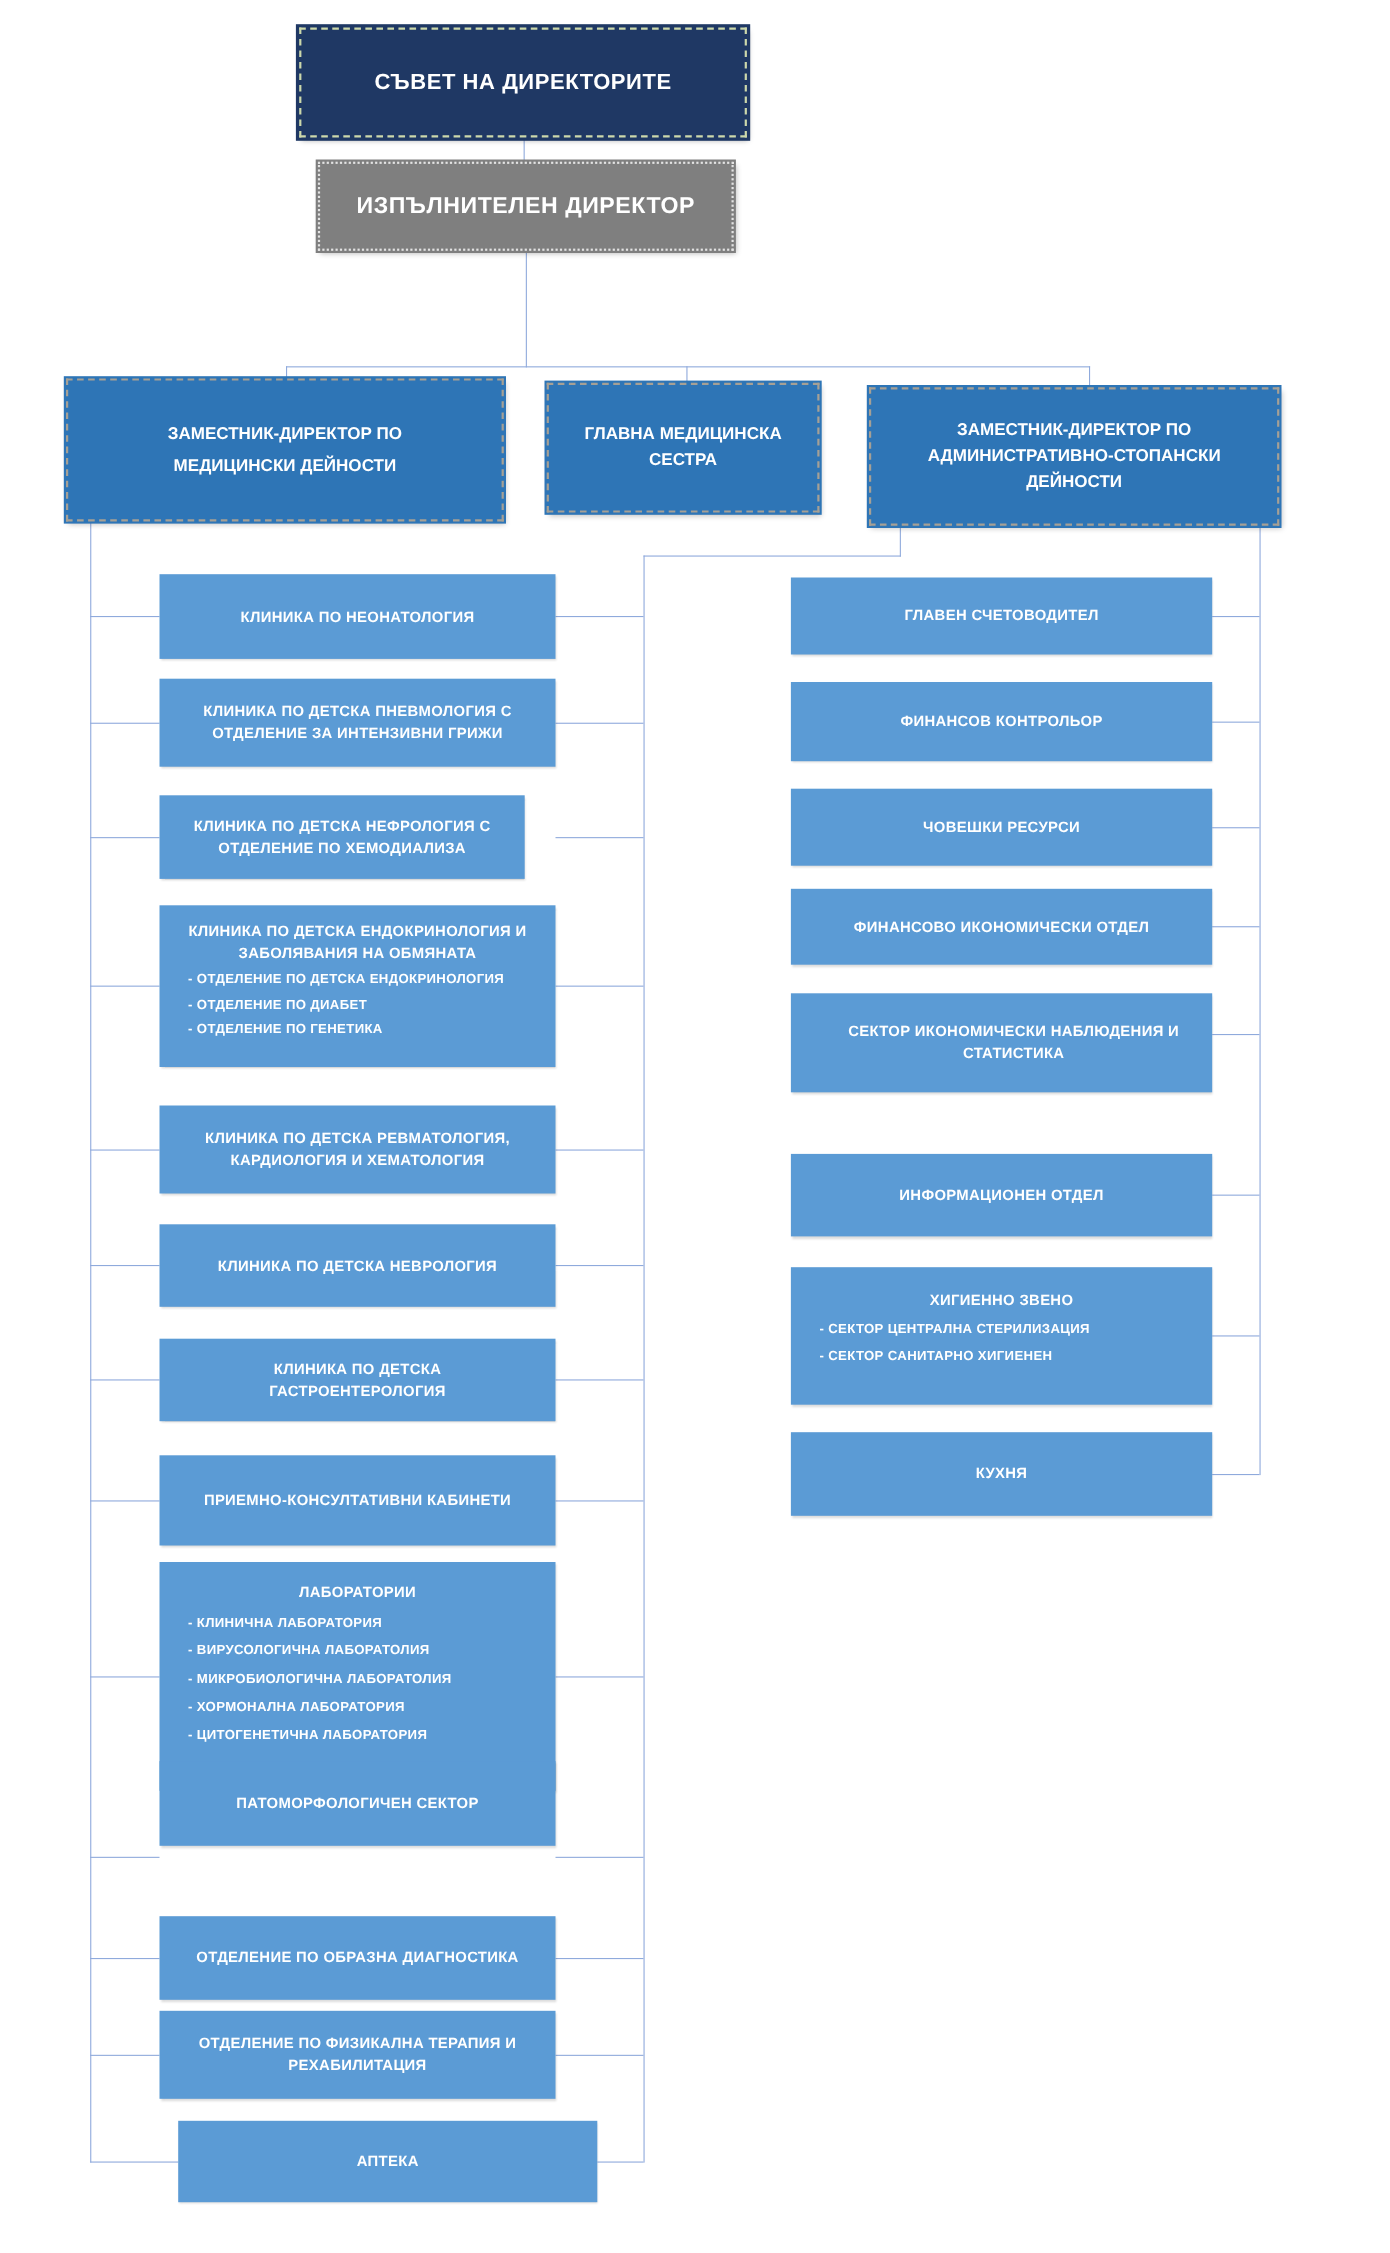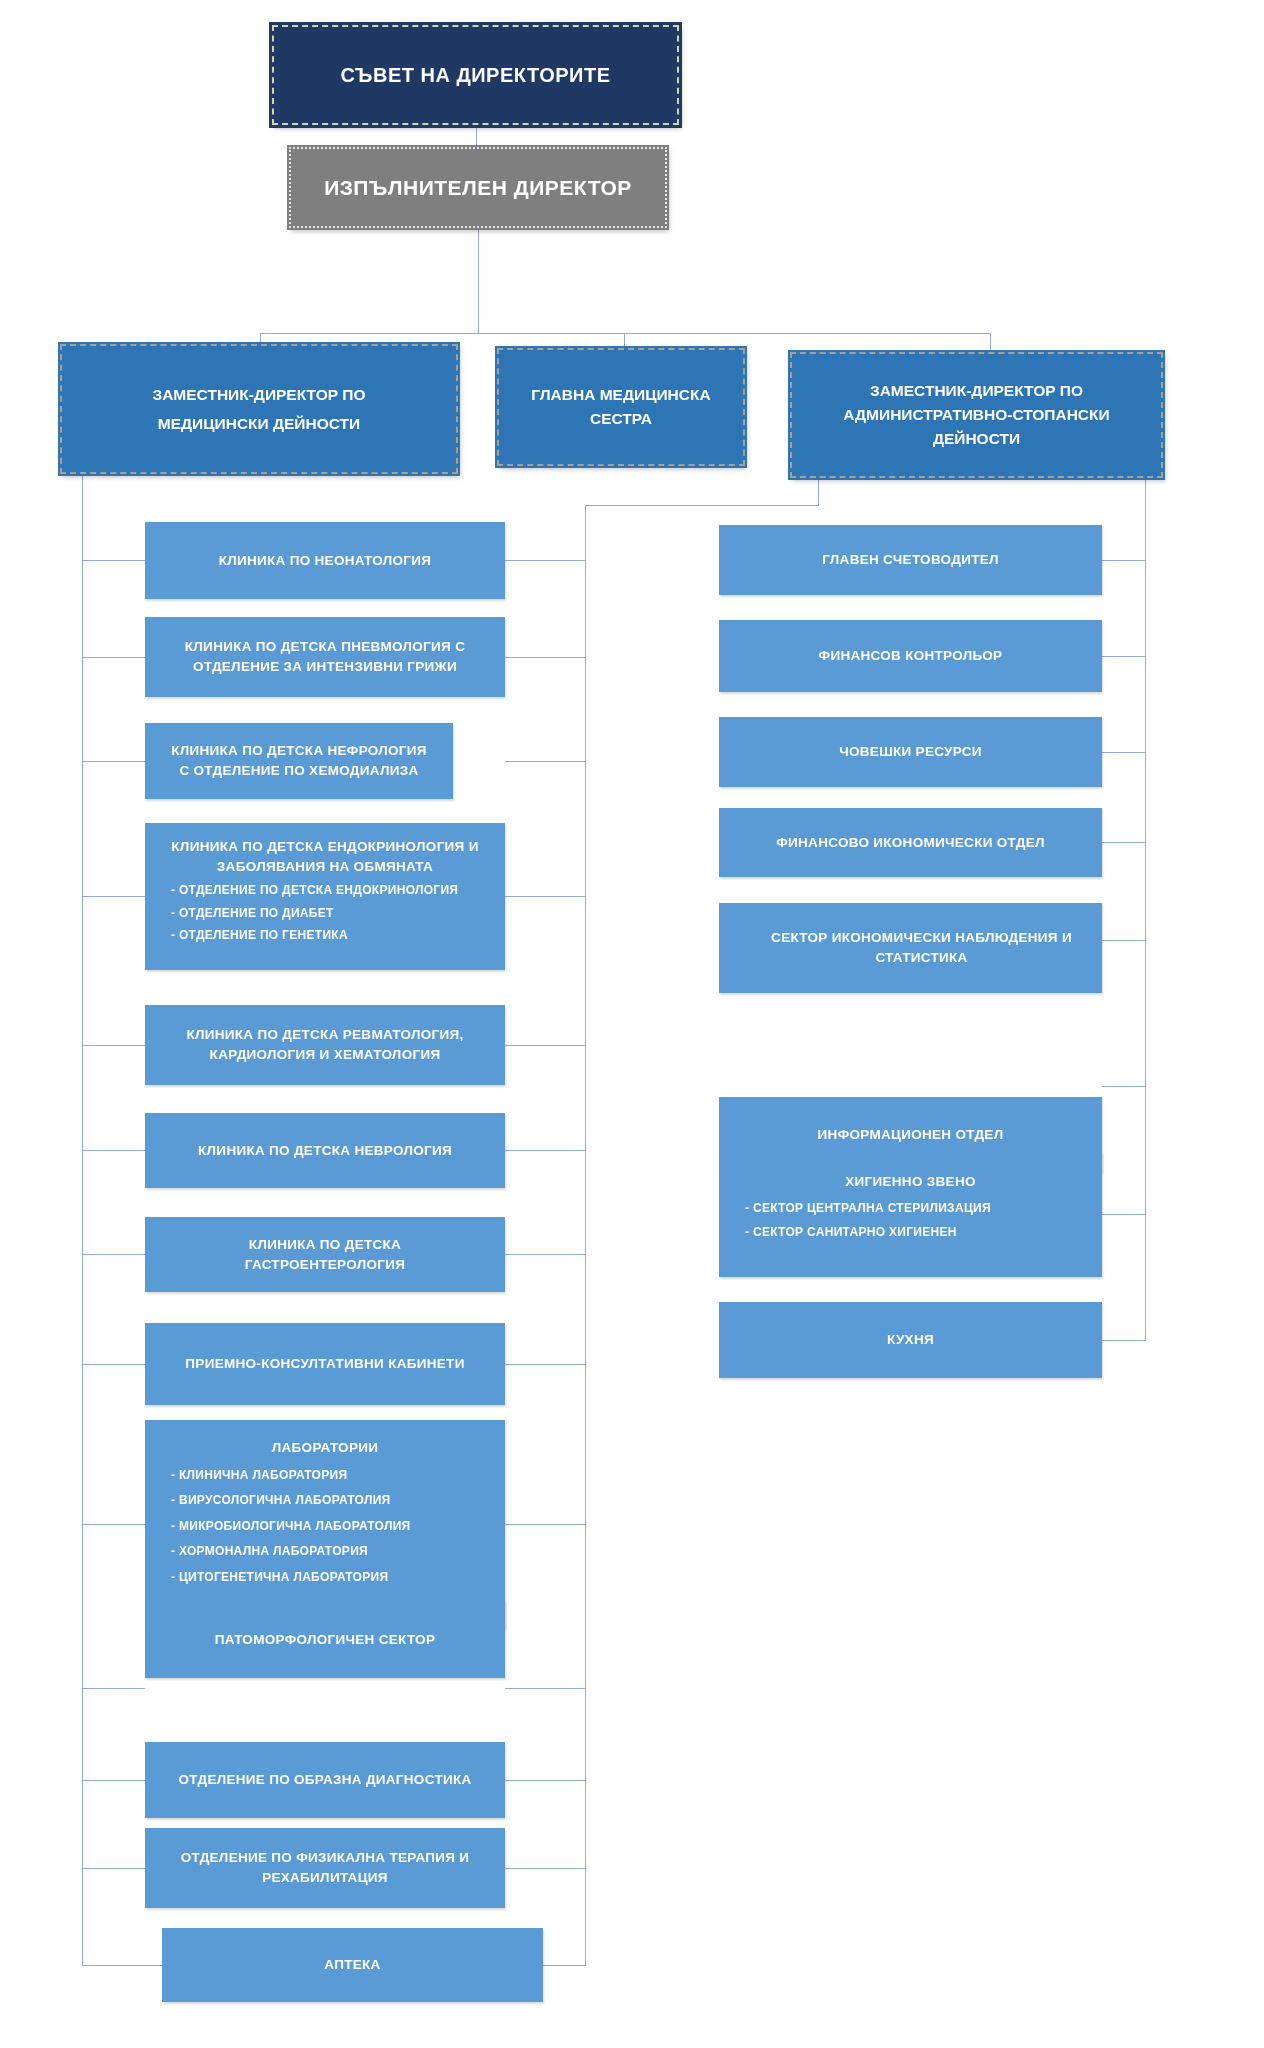--- a/index.html
+++ b/index.html
@@ -144,21 +144,21 @@
   <div class="box level2 tight" style="left:790px;top:352px;width:373px;height:126px;">
     <span class="lbl">ЗАМЕСТНИК-ДИРЕКТОР ПО АДМИНИСТРАТИВНО-СТОПАНСКИ ДЕЙНОСТИ</span>
   </div>
 
   <div class="box node" style="left:145px;top:522px;width:360px;height:77px;">
     <span class="lbl">КЛИНИКА ПО НЕОНАТОЛОГИЯ</span>
   </div>
   <div class="box node" style="left:145px;top:617px;width:360px;height:80px;">
     <span class="lbl">КЛИНИКА ПО ДЕТСКА ПНЕВМОЛОГИЯ С ОТДЕЛЕНИЕ ЗА ИНТЕНЗИВНИ ГРИЖИ</span>
   </div>
-  <div class="box node" style="left:145px;top:723px;width:308px;height:76px;">
+  <div class="box node" style="left:145px;top:723px;width:332px;height:76px;">
     <span class="lbl">КЛИНИКА ПО ДЕТСКА НЕФРОЛОГИЯ С ОТДЕЛЕНИЕ ПО ХЕМОДИАЛИЗА</span>
   </div>
   <div class="box node has-items" style="left:145px;top:823px;width:360px;height:147px;">
     <div class="node-title">КЛИНИКА ПО ДЕТСКА ЕНДОКРИНОЛОГИЯ И ЗАБОЛЯВАНИЯ НА ОБМЯНАТА</div>
     <div class="node-items">
       <div class="node-item">- ОТДЕЛЕНИЕ ПО ДЕТСКА ЕНДОКРИНОЛОГИЯ</div>
       <div class="node-item">- ОТДЕЛЕНИЕ ПО ДИАБЕТ</div>
       <div class="node-item">- ОТДЕЛЕНИЕ ПО ГЕНЕТИКА</div>
     </div>
   </div>
@@ -205,21 +205,21 @@
   </div>
   <div class="box node" style="left:719px;top:717px;width:383px;height:70px;">
     <span class="lbl">ЧОВЕШКИ РЕСУРСИ</span>
   </div>
   <div class="box node" style="left:719px;top:808px;width:383px;height:69px;">
     <span class="lbl">ФИНАНСОВО ИКОНОМИЧЕСКИ ОТДЕЛ</span>
   </div>
   <div class="box node" style="left:719px;top:903px;width:383px;height:90px;padding-left:44px;">
     <span class="lbl">СЕКТОР ИКОНОМИЧЕСКИ НАБЛЮДЕНИЯ И СТАТИСТИКА</span>
   </div>
-  <div class="box node" style="left:719px;top:1049px;width:383px;height:75px;margin-top:48px;">
+  <div class="box node" style="left:719px;top:1049px;width:383px;height:75px;">
     <span class="lbl">ИНФОРМАЦИОНЕН ОТДЕЛ</span>
   </div>
   <div class="box node has-items hygiene" style="left:719px;top:1152px;width:383px;height:125px;padding-top:20px;">
     <div class="node-title">ХИГИЕННО ЗВЕНО</div>
     <div class="node-items">
       <div class="node-item">- СЕКТОР ЦЕНТРАЛНА СТЕРИЛИЗАЦИЯ</div>
       <div class="node-item">- СЕКТОР САНИТАРНО ХИГИЕНЕН</div>
     </div>
   </div>
   <div class="box node" style="left:719px;top:1302px;width:383px;height:76px;">

